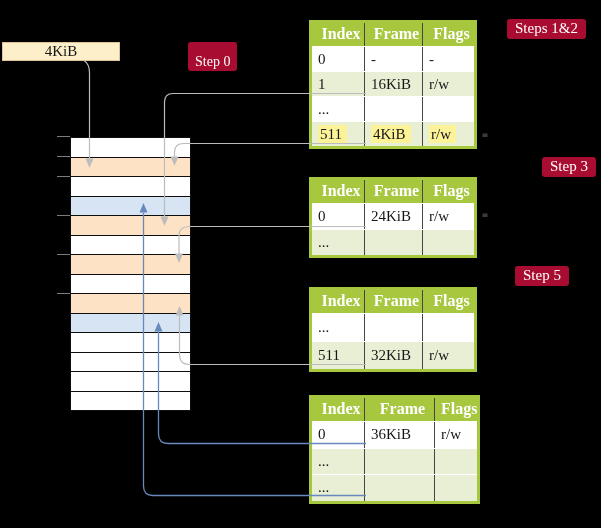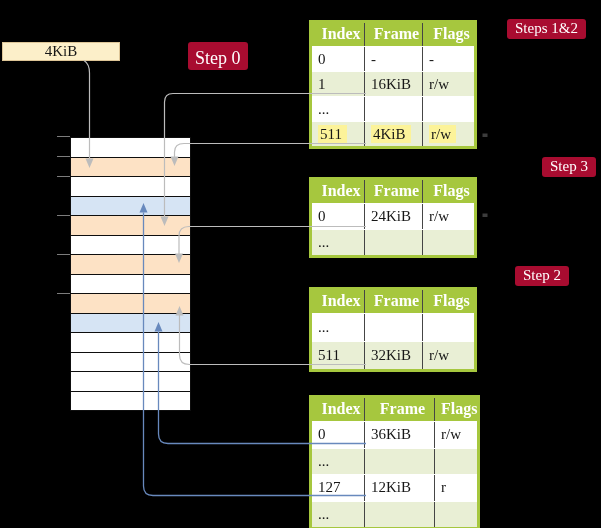--- a/index.html
+++ b/index.html
@@ -8,21 +8,21 @@
   #canvas{position:absolute;left:0;top:0;width:601px;height:528px}
 
   
   #frame-box{position:absolute;left:2px;top:42px;width:116px;height:17px;
     background:#fcefc9;border:1px solid #ddc597;color:#161616;
     font-size:15px;line-height:17px;text-align:center}
 
   
   .step{position:absolute;background:#a80c30;color:#fff;font-size:15px;
     padding:1px 8px 2px 8px;border-radius:3px;white-space:nowrap}
-  #step0{left:188px;top:42px;font-size:18px;padding:6px 7px 1px 7px}
+  #step0{left:188px;top:42px;font-size:14px;padding:12px 7px 1px 7px}
   #steps12{left:507px;top:19px}
   #step3{left:542px;top:157px}
   #step4{left:515px;top:266px}
 
   
   #memory{position:absolute;left:70px;top:137px;width:119px;border:1px solid #0e0e0e}
   .mrow{height:18.5px;border-bottom:1px solid #0e0e0e}
   .mrow:last-child{border-bottom:none}
   .c-white{background:#ffffff}
   .c-orange{background:#fde2c5}
@@ -56,21 +56,21 @@
 </head>
 <body>
 
 <div id="canvas">
 
   <div id="frame-box">4KiB</div>
 
   <span class="step" id="step0">Step 0</span>
   <span class="step" id="steps12">Steps 1&amp;2</span>
   <span class="step" id="step3">Step 3</span>
-  <span class="step" id="step4">Step 2</span>
+  <span class="step" id="step4">Step 5</span>
 
   <div id="memory">
       <div class="mrow c-white"></div>
       <div class="mrow c-orange"></div>
       <div class="mrow c-white"></div>
       <div class="mrow c-blue"></div>
       <div class="mrow c-orange"></div>
       <div class="mrow c-white"></div>
       <div class="mrow c-orange"></div>
       <div class="mrow c-white"></div>
@@ -193,25 +193,20 @@
       <tbody>
         <tr>
           <td>0</td>
           <td>36KiB</td>
           <td>r/w</td>
         </tr>
         <tr class="row-green">
           <td>...</td>
           <td></td>
           <td></td>
-        </tr>
-        <tr>
-          <td>127</td>
-          <td>12KiB</td>
-          <td>r</td>
         </tr>
         <tr class="row-green">
           <td>...</td>
           <td></td>
           <td></td>
         </tr>
       </tbody>
   </table>
 
   <svg id="overlay" viewBox="0 0 601 528" xmlns="http://www.w3.org/2000/svg">

